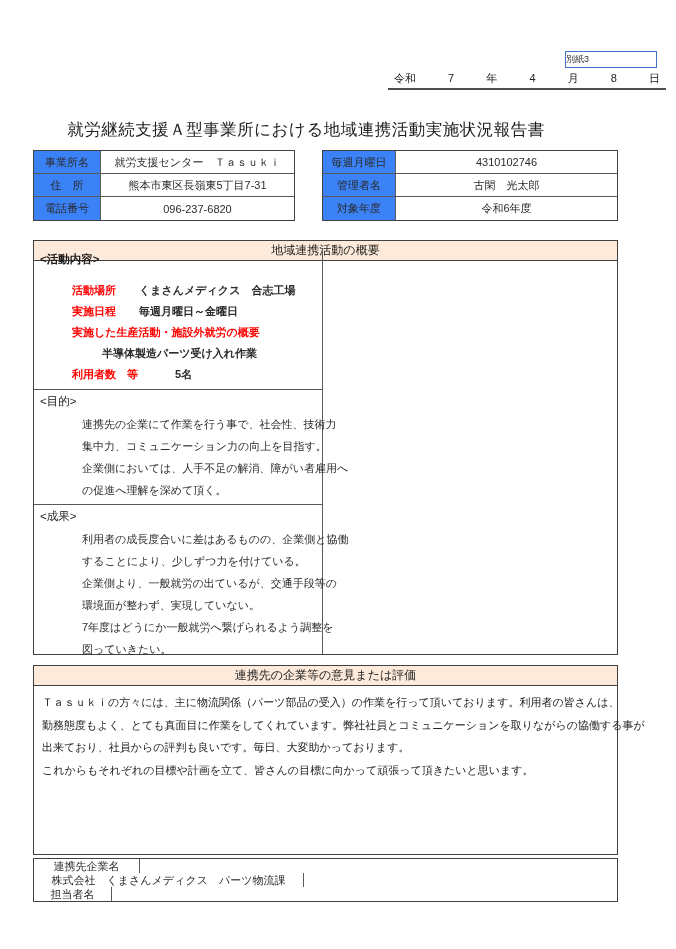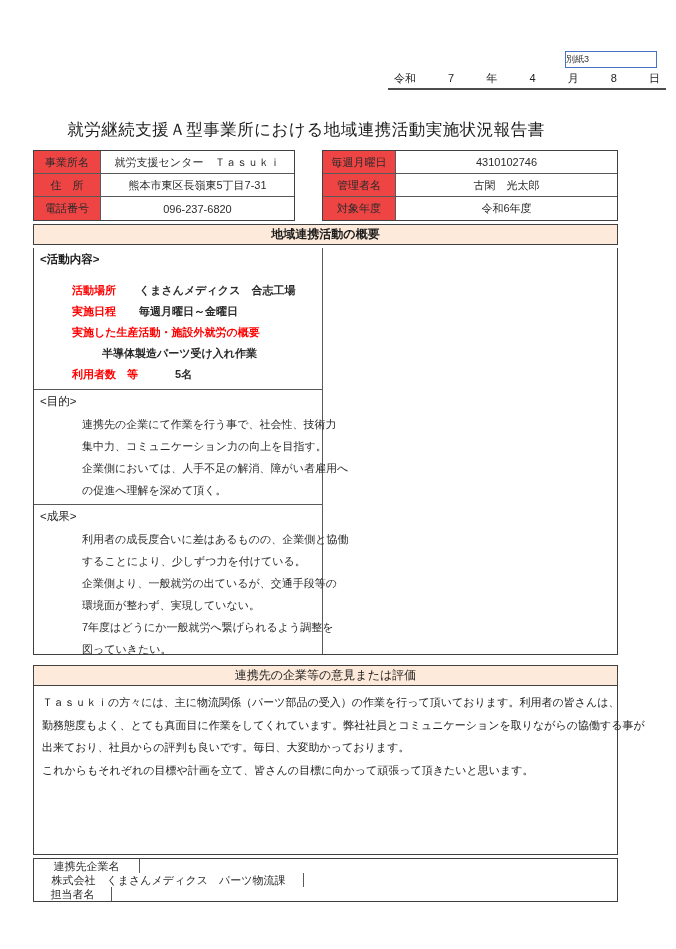--- a/index.html
+++ b/index.html
@@ -47,30 +47,30 @@
   }
   .info-table.left  { left: 33px;  width: 262px; grid-template-columns: 67px 1fr; }
   .info-table.right { left: 322px; width: 296px; grid-template-columns: 73px 1fr; }
   .info-table .cell {
     display: flex; align-items: center; justify-content: center;
     border-bottom: 1px solid #595959; border-right: 1px solid #595959;
     overflow: hidden; white-space: nowrap;
   }
   .info-table .cell:nth-child(even) { border-right: none; }
   .info-table .cell:nth-last-child(-n+2) { border-bottom: none; }
-  .info-table .lbl { background: #ef4444; }
+  .info-table .lbl { background: #3b82f6; }
 
   
   .section-header {
     position: absolute; left: 33px; width: 585px; height: 21px;
     background: #fdeada;
     border: 1.5px solid #404040;
     text-align: center; font-size: 12px; line-height: 19px; color:#1c1c1c;
   }
-  .section-header.overview { top: 224px; font-weight: bold; }
+  .section-header.overview { top: 240px; }
   .section-header.eval     { top: 665px; }
 
   
   .overview-body {
     position: absolute; left: 33px; top: 248px;
     width: 585px; height: 407px;
     border: 1.5px solid #404040; border-top: none;
     display: flex; font-size: 11px;
   }
   .ov-left  { width: 289px; border-right: 1px solid #595959; display: flex; flex-direction: column; }

